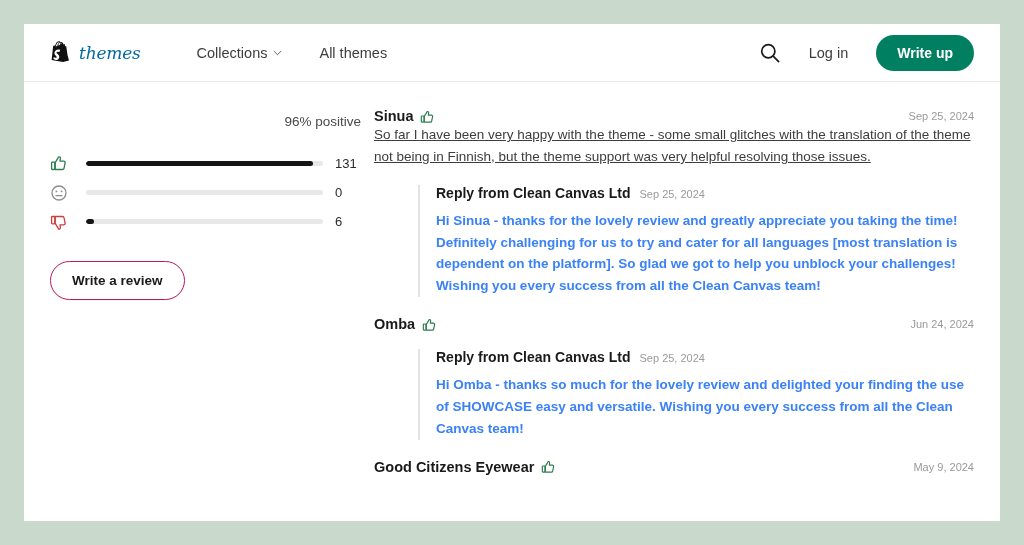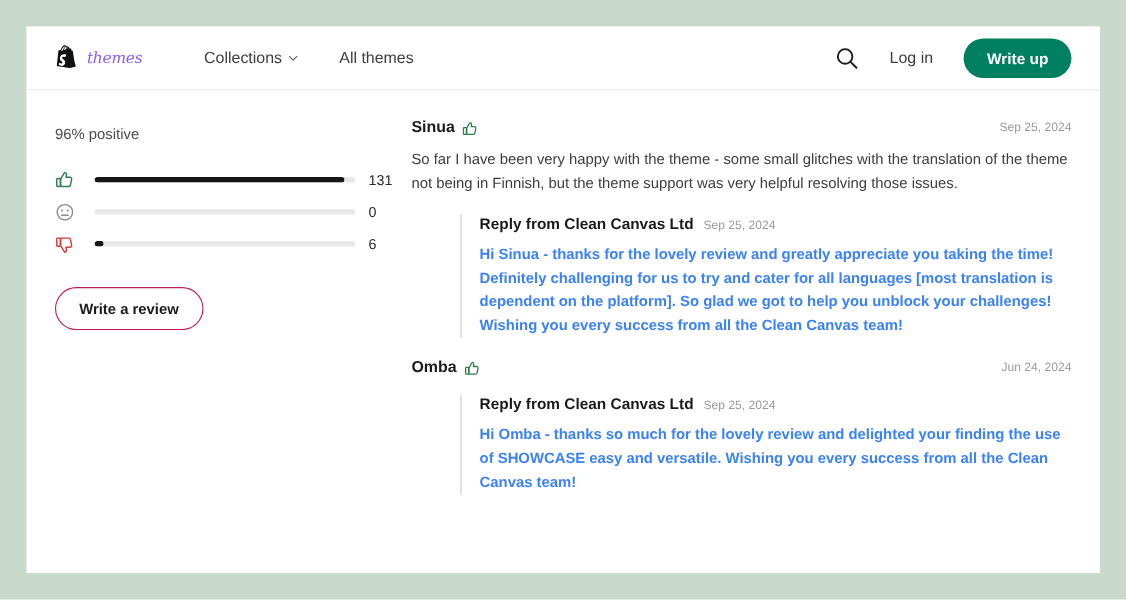--- a/index.html
+++ b/index.html
@@ -44,22 +44,22 @@
     margin-right: 56px;
   }
   .brand-logo {
     width: 21px;
     height: 23px;
     display: block;
   }
   .brand-word {
     font-family: "DejaVu Serif", "Liberation Serif", serif;
     font-style: italic;
-    font-size: 14px;
-    color: #8b5cf6;
+    font-size: 17px;
+    color: #0369a1;
     letter-spacing: -0.2px;
   }
 
   .nav {
     display: flex;
     align-items: center;
     gap: 37px;
   }
   .nav-item {
     display: flex;
@@ -123,20 +123,21 @@
   .reviews-count {
     font-size: 20.5px;
     font-weight: bold;
     color: #1a1a1a;
     letter-spacing: -0.2px;
   }
   .positive-pct {
     font-size: 13.5px;
     color: #4a4a4a;
     margin-top: 6px;
+    text-align: right;
   }
 
   .bars {
     margin-top: 20px;
   }
   .bar-row {
     display: flex;
     align-items: center;
     height: 29px;
   }
@@ -207,24 +208,24 @@
     display: block;
     position: relative;
     top: 1px;
   }
   .review-date {
     margin-left: auto;
     font-size: 11px;
     color: #9a9a9a;
   }
   .review-body {
-    margin-top: 10px;
     font-size: 13.5px;
     line-height: 1.62;
     color: #3d3d3d;
+    text-decoration: underline;
   }
 
   .reply {
     margin: 17px 0 0 44px;
     border-left: 2px solid #e3e3e3;
     padding-left: 16px;
   }
   .reply-head {
     display: flex;
     align-items: baseline;
@@ -362,16 +363,27 @@
         </div>
         <div class="reply">
           <div class="reply-head">
             <span class="reply-title">Reply from Clean Canvas Ltd</span>
             <span class="reply-date">Sep 25, 2024</span>
           </div>
           <div class="reply-body">Hi Omba - thanks so much for the lovely review and delighted your finding the use of SHOWCASE easy and versatile. Wishing you every success from all the Clean Canvas team!</div>
         </div>
       </div>
 
+      <div class="review">
+        <div class="review-head">
+          <span class="review-author">Good Citizens Eyewear</span>
+          <svg class="rating-icon" viewBox="0 0 18 18">
+            <path d="M5.2 7.6L8.4 2.3c.2-.4.7-.6 1.1-.4.6.2 1 .8.9 1.4l-.4 2.9h3.7c.9 0 1.6.8 1.4 1.7l-1.1 5.4c-.1.7-.8 1.2-1.5 1.2H5.2V7.6z" fill="none" stroke="#2e7d4f" stroke-width="1.4" stroke-linejoin="round"></path>
+            <rect x="1.6" y="7.2" width="3.2" height="7.3" rx="0.7" fill="none" stroke="#2e7d4f" stroke-width="1.4"></rect>
+          </svg>
+          <span class="review-date">May 9, 2024</span>
+        </div>
+
+      </div>
 
     </div>
   </div>
 </div>
 
 </body></html>

